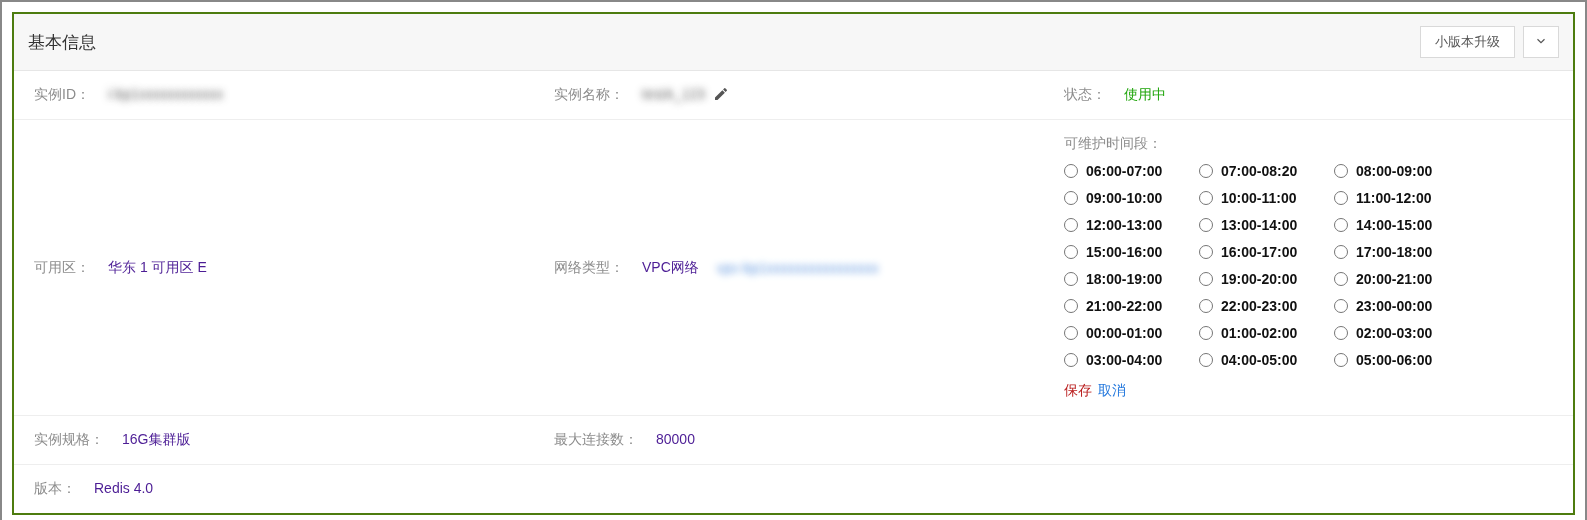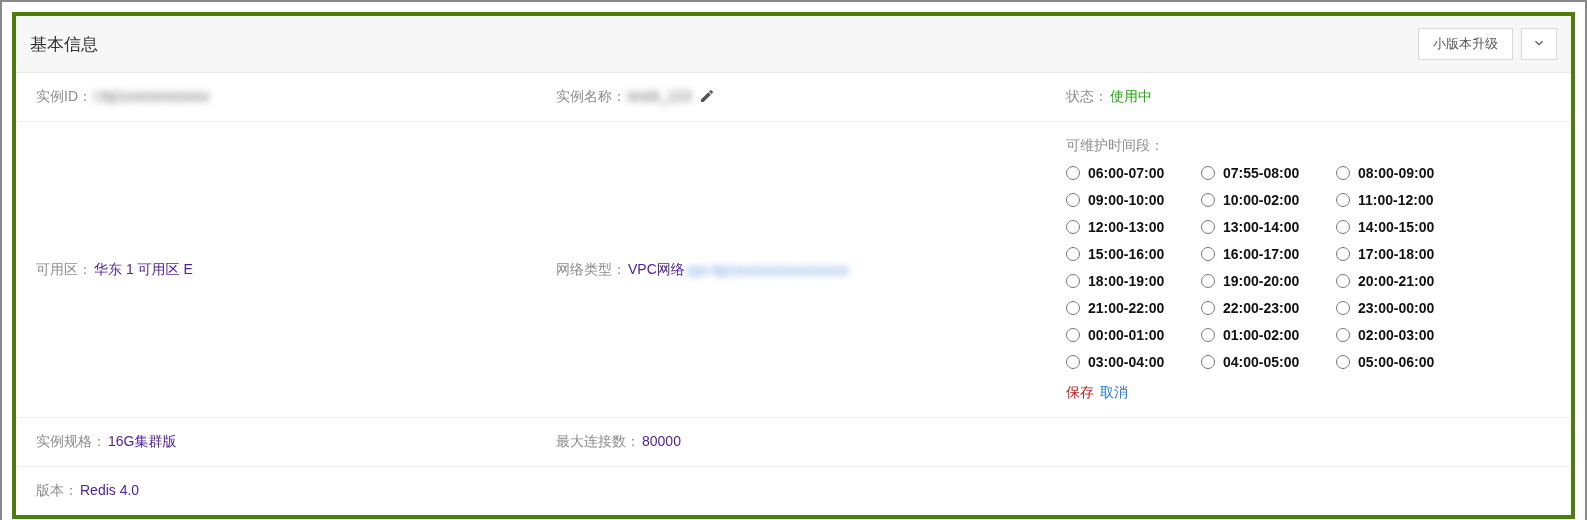--- a/index.html
+++ b/index.html
@@ -1,27 +1,27 @@
 <!DOCTYPE html>
 <html><head>
 <meta charset="utf-8">
 <style>
   html,body{margin:0;padding:0;font-family:"Microsoft YaHei","PingFang SC","Helvetica Neue",Arial,sans-serif;font-size:14px;color:#333;background:#fff}
   .frame{width:1587px;box-sizing:border-box;border:2px solid #888;padding:0}
   .inner{padding:10px}
-  .panel{border:4px solid #4d7c0f;background:#fff}
+  .panel{border:2px solid #4d7c0f;background:#fff}
   .panel-header{display:flex;align-items:center;justify-content:space-between;background:#f7f7f7;padding:0 14px;height:56px;border-bottom:1px solid #e6e6e6}
   .panel-title{font-size:17px;color:#333}
   .header-actions{display:flex;align-items:center;gap:8px}
   .btn{display:inline-flex;align-items:center;justify-content:center;height:30px;padding:0 14px;background:#fff;border:1px solid #d9d9d9;color:#555;font-size:13px;cursor:pointer;user-select:none}
   .chevron{display:inline-flex;align-items:center;justify-content:center;width:34px;height:30px;border:1px solid #d9d9d9;background:#fff;cursor:pointer}
   .chevron svg{width:14px;height:14px;stroke:#555;stroke-width:2;fill:none}
   .row{display:flex;border-bottom:1px solid #eee}
   .row:last-child{border-bottom:none}
-  .cell{box-sizing:border-box;padding:15px 20px;display:flex;align-items:flex-start;gap:2px;flex:0 0 auto}
+  .cell{box-sizing:border-box;padding:15px 20px;display:flex;align-items:flex-start;gap:18px;flex:0 0 auto}
   .row .cell:nth-child(1){width:520px}
   .row .cell:nth-child(2){width:510px}
   .row .cell:nth-child(3){width:auto;flex:1 1 auto}
   .z-mid .cell{align-items:center}
   .label{color:#8c8c8c;white-space:nowrap}
   .value{color:#4c1d95}
   .status-green{color:#1fa50a}
   .blur{color:transparent;text-shadow:0 0 7px rgba(80,80,80,.9);user-select:none}
   .blur.link{text-shadow:0 0 7px rgba(80,140,220,.95)}
   .edit-icon{width:16px;height:16px;cursor:pointer}
@@ -92,33 +92,33 @@
         <div class="cell" style="align-items:center">
           <div class="maint-block">
             <span class="label">可维护时间段：</span>
             <div class="slot-grid" id="slot-grid">
                 <label class="slot">
                   <input type="radio" name="maint" style="">
                   <span>06:00-07:00</span>
                 </label>
                 <label class="slot">
                   <input type="radio" name="maint" style="">
-                  <span>07:55-08:00</span>
+                  <span>07:00-08:20</span>
                 </label>
                 <label class="slot">
                   <input type="radio" name="maint" style="">
                   <span>08:00-09:00</span>
                 </label>
                 <label class="slot">
                   <input type="radio" name="maint" style="">
                   <span>09:00-10:00</span>
                 </label>
                 <label class="slot">
                   <input type="radio" name="maint" style="">
-                  <span>10:00-02:00</span>
+                  <span>10:00-11:00</span>
                 </label>
                 <label class="slot">
                   <input type="radio" name="maint" style="">
                   <span>11:00-12:00</span>
                 </label>
                 <label class="slot">
                   <input type="radio" name="maint" style="">
                   <span>12:00-13:00</span>
                 </label>
                 <label class="slot">

